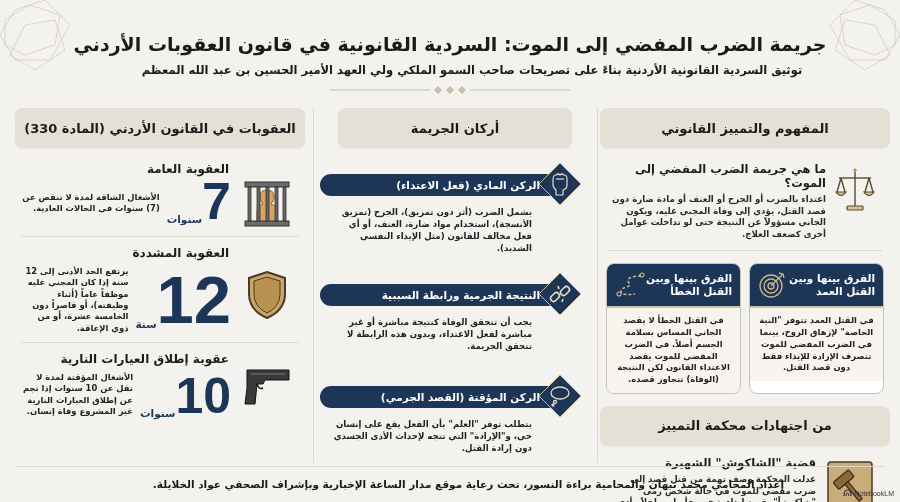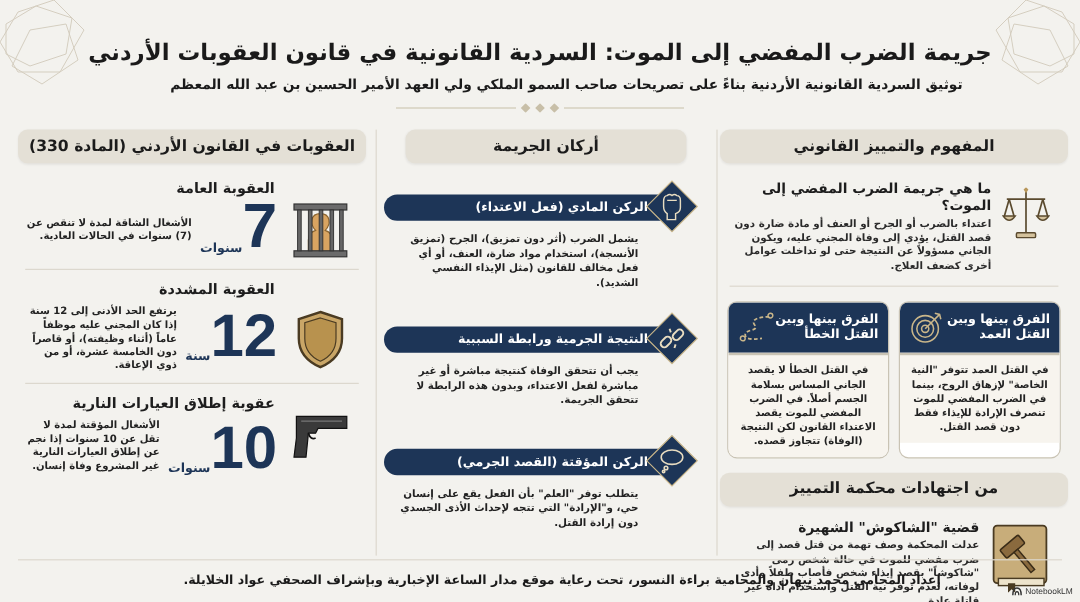--- a/index.html
+++ b/index.html
@@ -31,21 +31,21 @@
     .col { position: absolute; top: 108px; direction: rtl; }
     .col-right { left: 600px; width: 290px; }
     .col-mid { left: 320px; width: 270px; }
     .col-left { left: 15px; width: 290px; }
 
     .vline { position: absolute; top: 108px; width: 1px; height: 355px; background: #dcd8ce; }
 
     .section-head {
       background: #e4e0d6;
       border-radius: 8px;
-      height: 28px;
+      height: 40px;
       display: flex; align-items: center; justify-content: center;
       font-size: 13px; font-weight: bold; color: #1b1b1b;
       box-shadow: 0 1px 2px rgba(0,0,0,0.06);
     }
 
     
     .def-block { display: flex; flex-direction: row; margin-top: 14px; padding: 0 10px; }
     .def-icon { width: 50px; flex: 0 0 50px; display: flex; align-items: flex-start; justify-content: center; padding-top: 6px; }
     .def-text { flex: 1; padding-right: 4px; }
     .def-title { font-size: 11.5px; font-weight: bold; margin-bottom: 4px; }
@@ -303,21 +303,21 @@
     <div class="pen-icon" style="padding-top:24px;">
       <svg width="42" height="50" viewBox="0 0 42 50">
         <path d="M21,2 L39,8 L39,24 Q39,40 21,48 Q3,40 3,24 L3,8 Z" fill="#c9a667" stroke="#4a3b22" stroke-width="2"></path>
         <path d="M21,7 L34,11 L34,24 Q34,37 21,43 Q8,37 8,24 L8,11 Z" fill="#b8924e" stroke="#4a3b22" stroke-width="1"></path>
       </svg>
     </div>
     <div class="pen-main">
       <div class="pen-title">العقوبة المشددة</div>
       <div class="pen-inner">
         <div class="pen-num-wrap" style="padding-top:8px;">
-          <span class="pen-num" style="font-size:50px;">12</span>
+          <span class="pen-num" style="font-size:67px;">12</span>
           <span class="pen-unit">سنة</span>
         </div>
         <div class="pen-desc">يرتفع الحد الأدنى إلى 12 سنة إذا كان المجني عليه موظفاً عاماً (أثناء وظيفته)، أو قاصراً دون الخامسة عشرة، أو من ذوي الإعاقة.</div>
       </div>
     </div>
   </div>
   <div class="pen-hr"></div>
 
   <div class="pen-row">
     <div class="pen-icon" style="padding-top:14px;">

